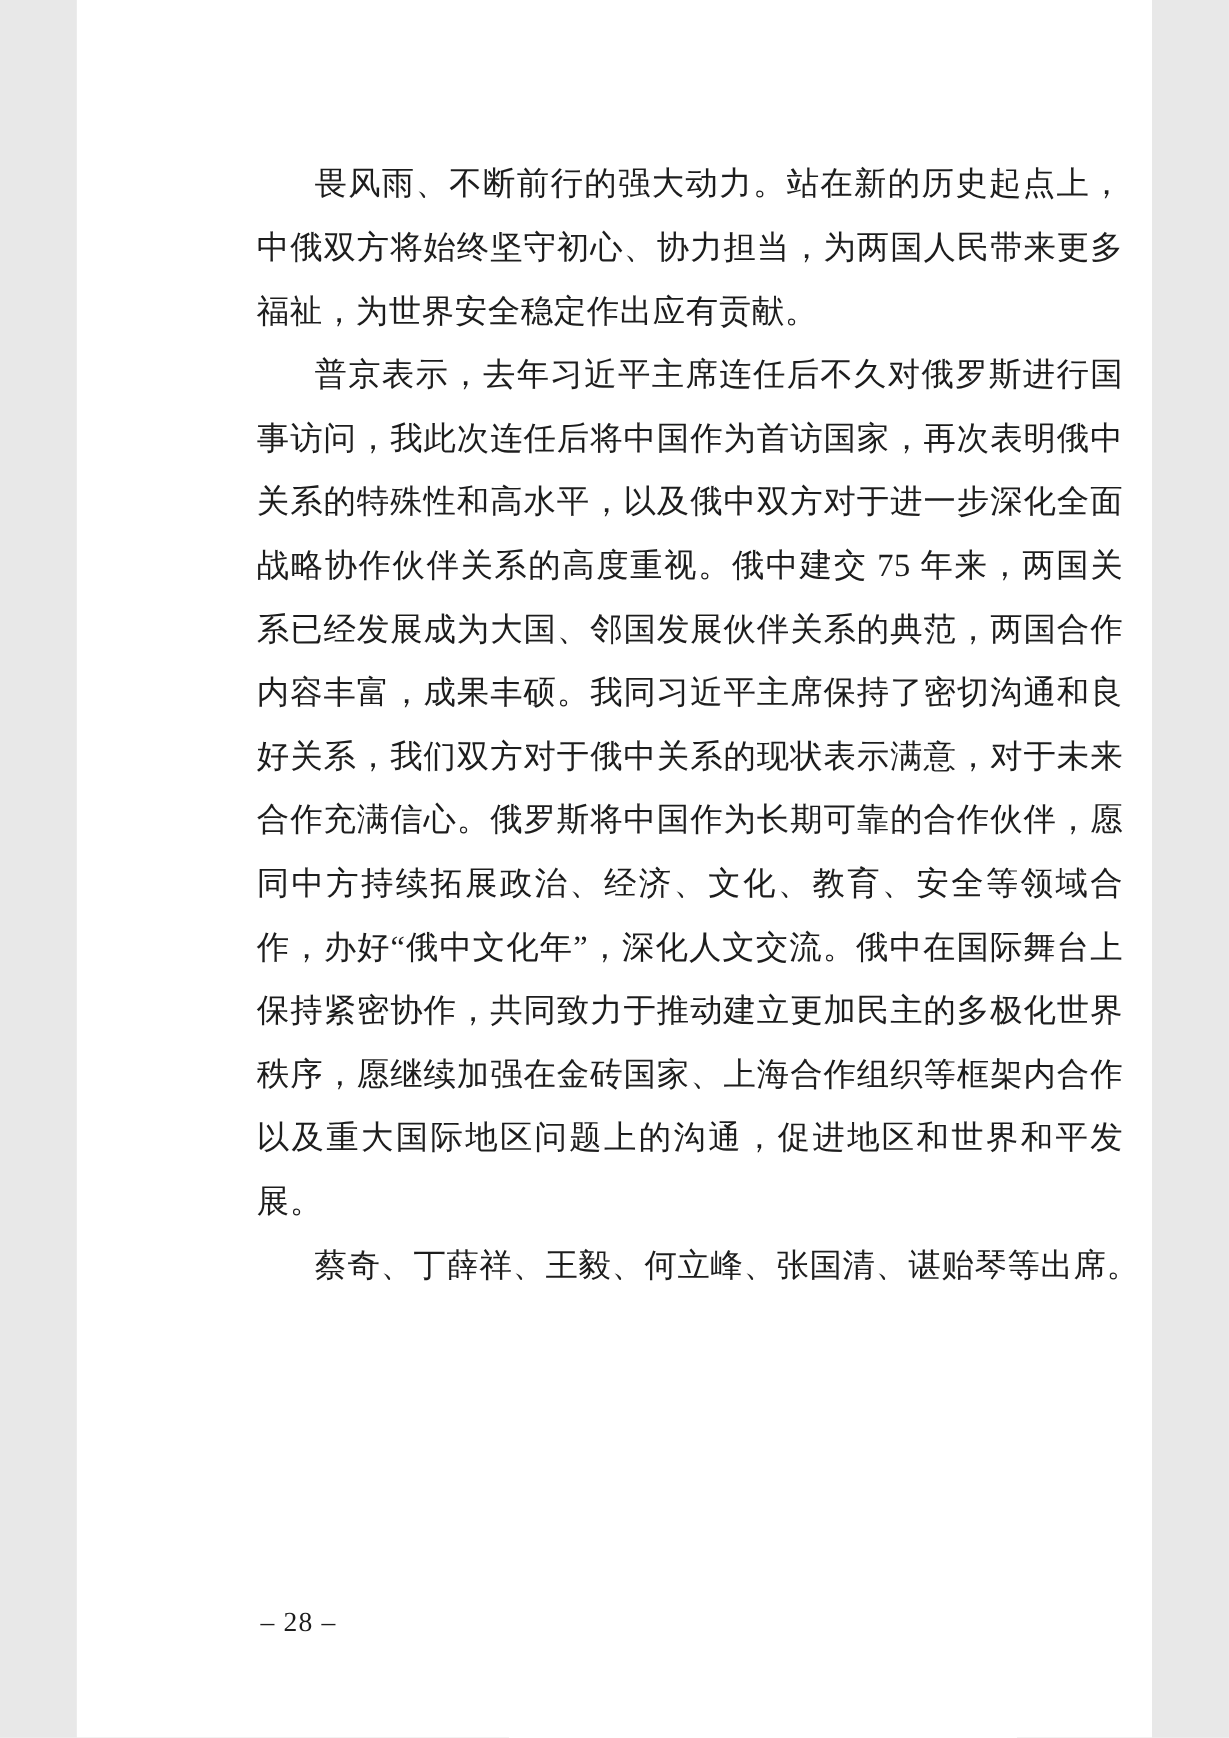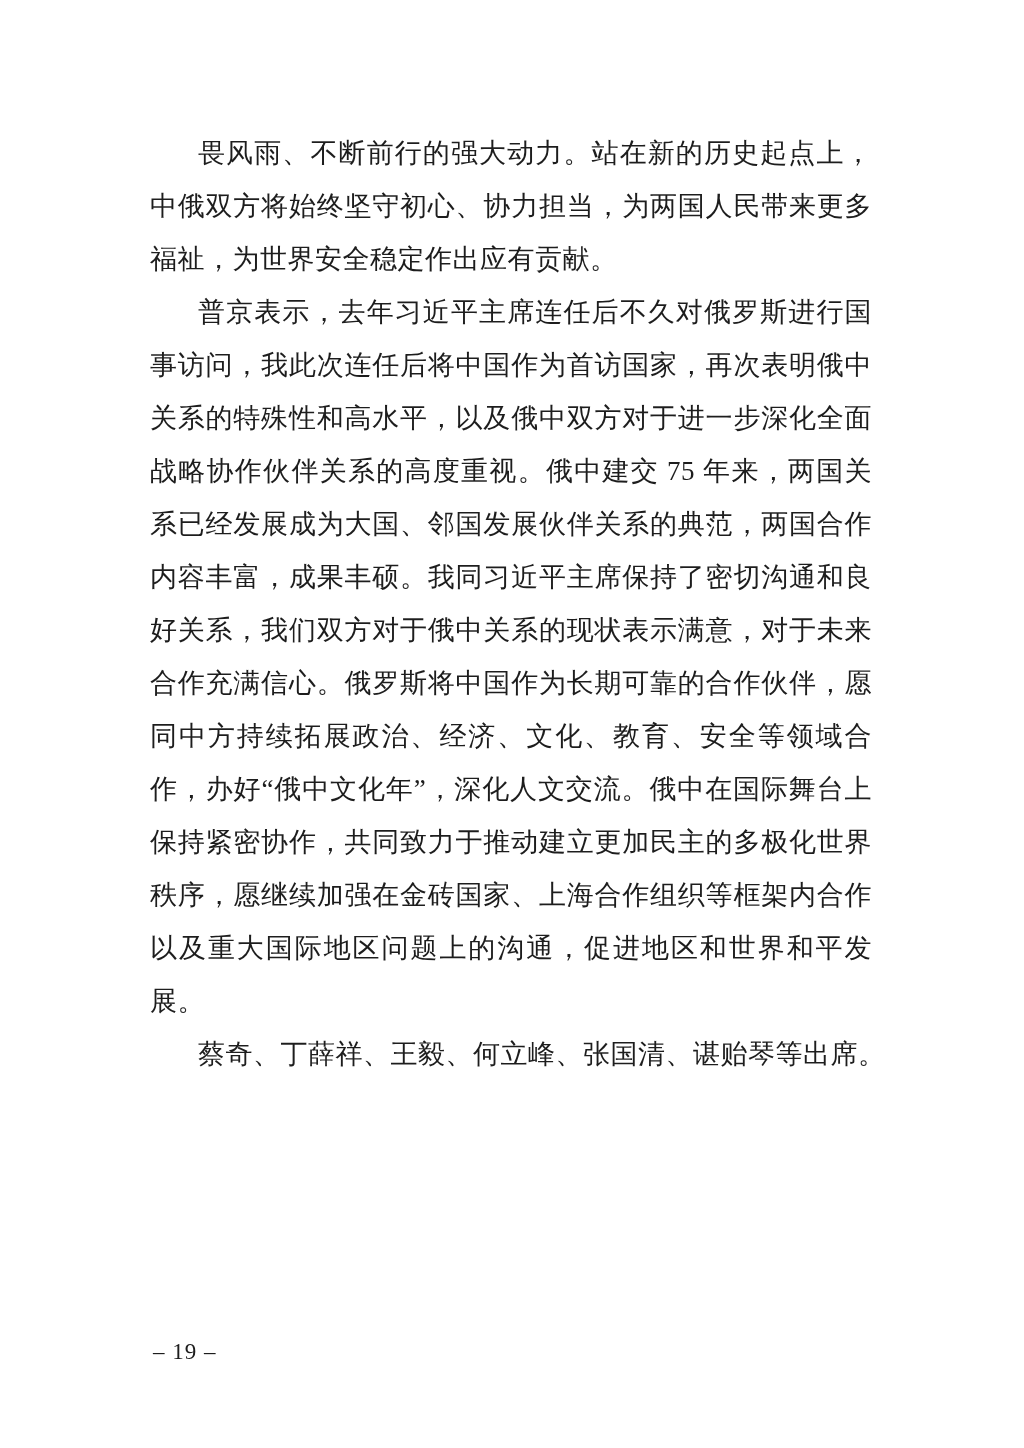--- a/index.html
+++ b/index.html
@@ -2,21 +2,21 @@
 <html><head>
 <meta charset="utf-8">
 <style>
   html, body {
     margin: 0;
     padding: 0;
     background: #e8e8e8;
   }
   .page {
     position: relative;
-    width: 1024px;
+    width: 896px;
     height: 1448px;
     margin: 0 auto;
     background: #ffffff;
     overflow: hidden;
     font-family: "Liberation Serif", "DejaVu Serif", serif;
   }
   .doc-body {
     position: absolute;
     left: 150px;
     top: 127px;
@@ -51,15 +51,15 @@
 <body>
 
 <div class="page">
 
   <div class="doc-body">
     <p>畏风雨、不断前行的强大动力。站在新的历史起点上，中俄双方将始终坚守初心、协力担当，为两国人民带来更多福祉，为世界安全稳定作出应有贡献。</p>
     <p>普京表示，去年习近平主席连任后不久对俄罗斯进行国事访问，我此次连任后将中国作为首访国家，再次表明俄中关系的特殊性和高水平，以及俄中双方对于进一步深化全面战略协作伙伴关系的高度重视。俄中建交 75 年来，两国关系已经发展成为大国、邻国发展伙伴关系的典范，两国合作内容丰富，成果丰硕。我同习近平主席保持了密切沟通和良好关系，我们双方对于俄中关系的现状表示满意，对于未来合作充满信心。俄罗斯将中国作为长期可靠的合作伙伴，愿同中方持续拓展政治、经济、文化、教育、安全等领域合作，办好“俄中文化年”，深化人文交流。俄中在国际舞台上保持紧密协作，共同致力于推动建立更加民主的多极化世界秩序，愿继续加强在金砖国家、上海合作组织等框架内合作以及重大国际地区问题上的沟通，促进地区和世界和平发展。</p>
     <p class="no-wrap-last">蔡奇、丁薛祥、王毅、何立峰、张国清、谌贻琴等出席。</p>
   </div>
 
-  <div class="page-number">– 19 –</div>
+  <div class="page-number">– 28 –</div>
 
 </div>
 
 </body></html>

